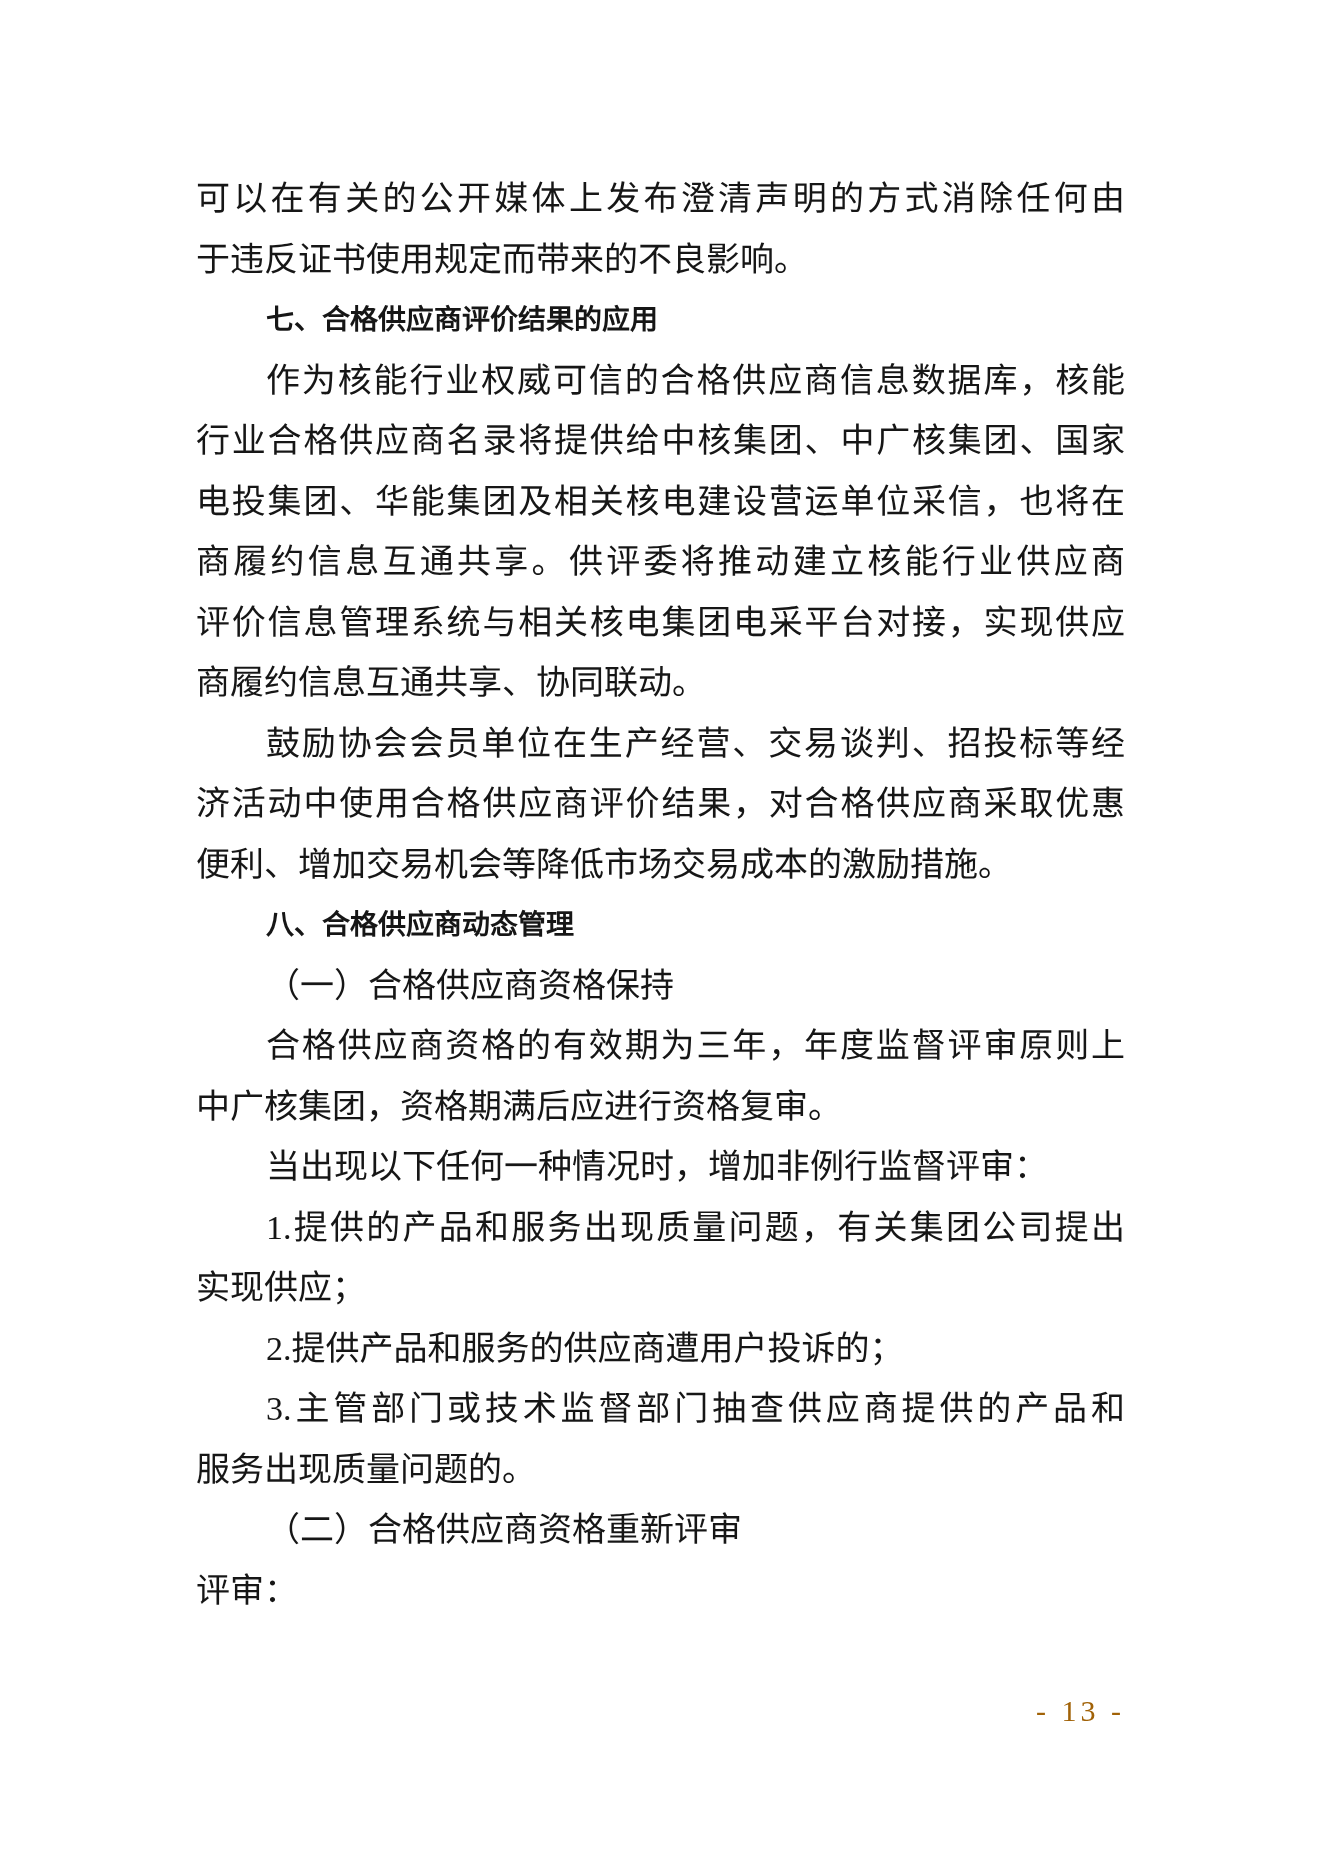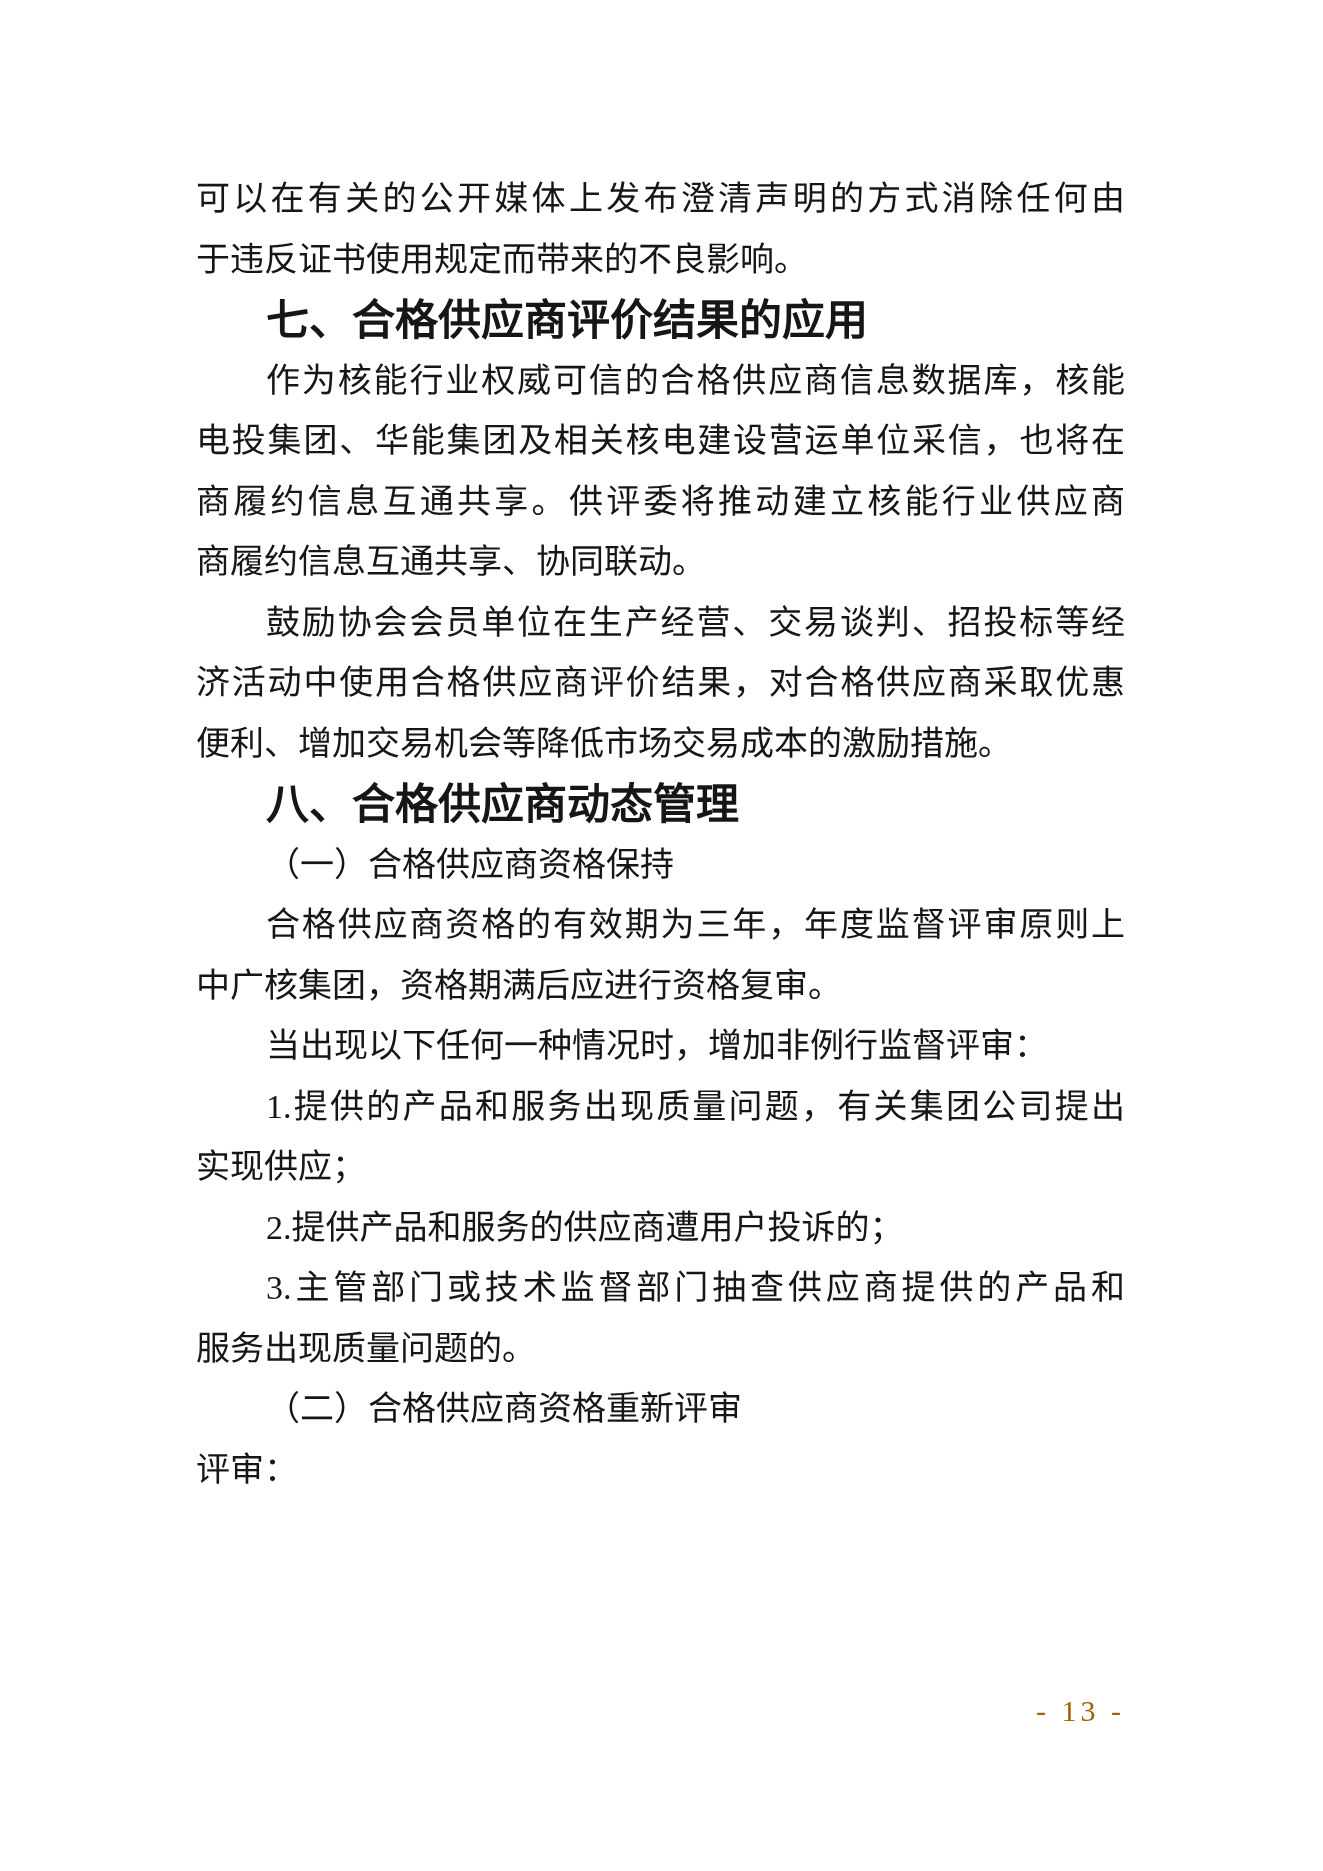--- a/index.html
+++ b/index.html
@@ -39,21 +39,21 @@
     text-justify: inter-character;
   }
   
   .line.ind {
     text-indent: 70px;
   }
   
   .line.h {
     font-family: "Liberation Sans", "DejaVu Sans", sans-serif;
     font-weight: 700;
-    font-size: 43px;
+    font-size: 28px;
   }
   .page-number {
     position: absolute;
     top: 1694px;
     right: 198px;
     font-size: 30px;
     letter-spacing: 4px;
     font-family: "Liberation Serif", "DejaVu Serif", serif;
     color: #a16207;
   }
@@ -61,22 +61,24 @@
 </head>
 <body>
 
 <div class="page">
 
   <div class="text-block">
     <div class="line j">可以在有关的公开媒体上发布澄清声明的方式消除任何由</div>
     <div class="line">于违反证书使用规定而带来的不良影响。</div>
     <div class="line h ind">七、合格供应商评价结果的应用</div>
     <div class="line j ind">作为核能行业权威可信的合格供应商信息数据库，核能</div>
+    <div class="line j">行业合格供应商名录将提供给中核集团、中广核集团、国家</div>
     <div class="line j">电投集团、华能集团及相关核电建设营运单位采信，也将在</div>
     <div class="line j">商履约信息互通共享。供评委将推动建立核能行业供应商</div>
+    <div class="line j">评价信息管理系统与相关核电集团电采平台对接，实现供应</div>
     <div class="line">商履约信息互通共享、协同联动。</div>
     <div class="line j ind">鼓励协会会员单位在生产经营、交易谈判、招投标等经</div>
     <div class="line j">济活动中使用合格供应商评价结果，对合格供应商采取优惠</div>
     <div class="line">便利、增加交易机会等降低市场交易成本的激励措施。</div>
     <div class="line h ind">八、合格供应商动态管理</div>
     <div class="line ind">（一）合格供应商资格保持</div>
     <div class="line j ind">合格供应商资格的有效期为三年，年度监督评审原则上</div>
     <div class="line">中广核集团，资格期满后应进行资格复审。</div>
     <div class="line ind">当出现以下任何一种情况时，增加非例行监督评审：</div>
     <div class="line j ind">1.提供的产品和服务出现质量问题，有关集团公司提出</div>

